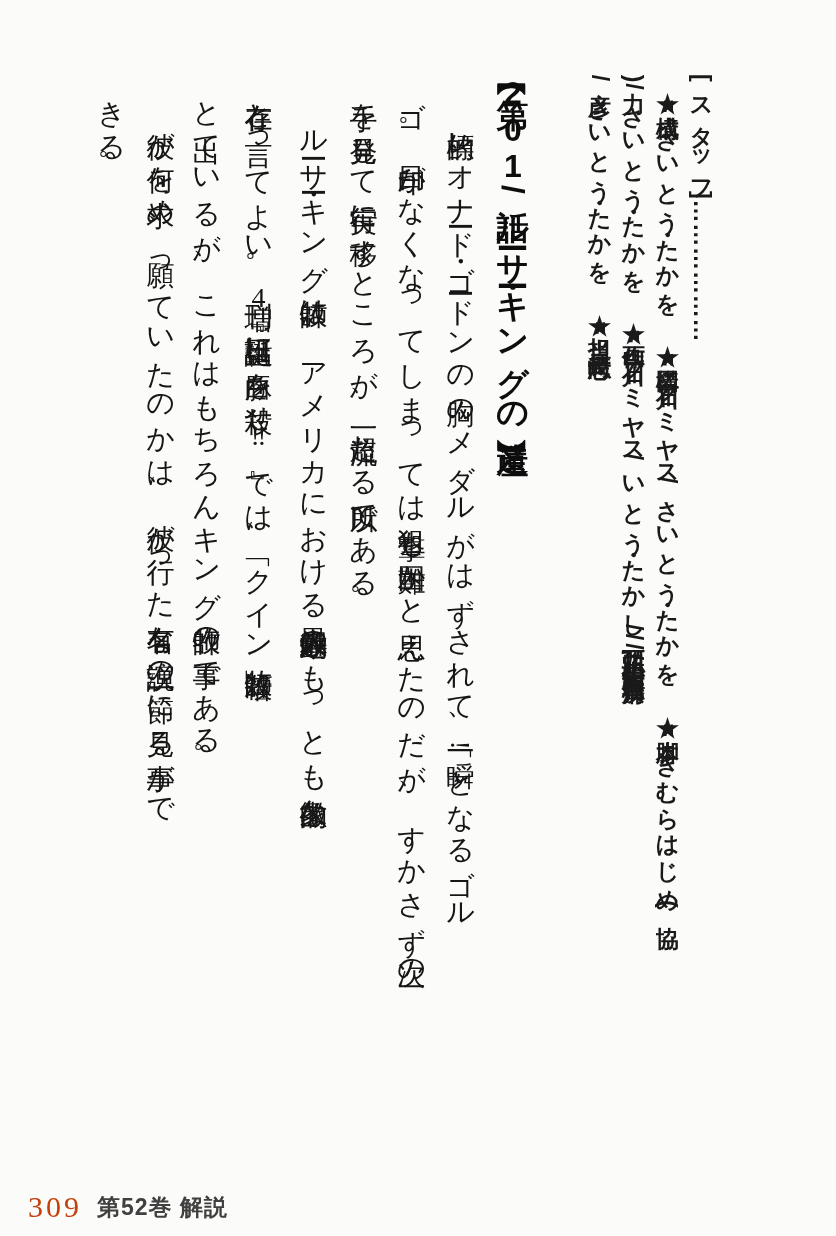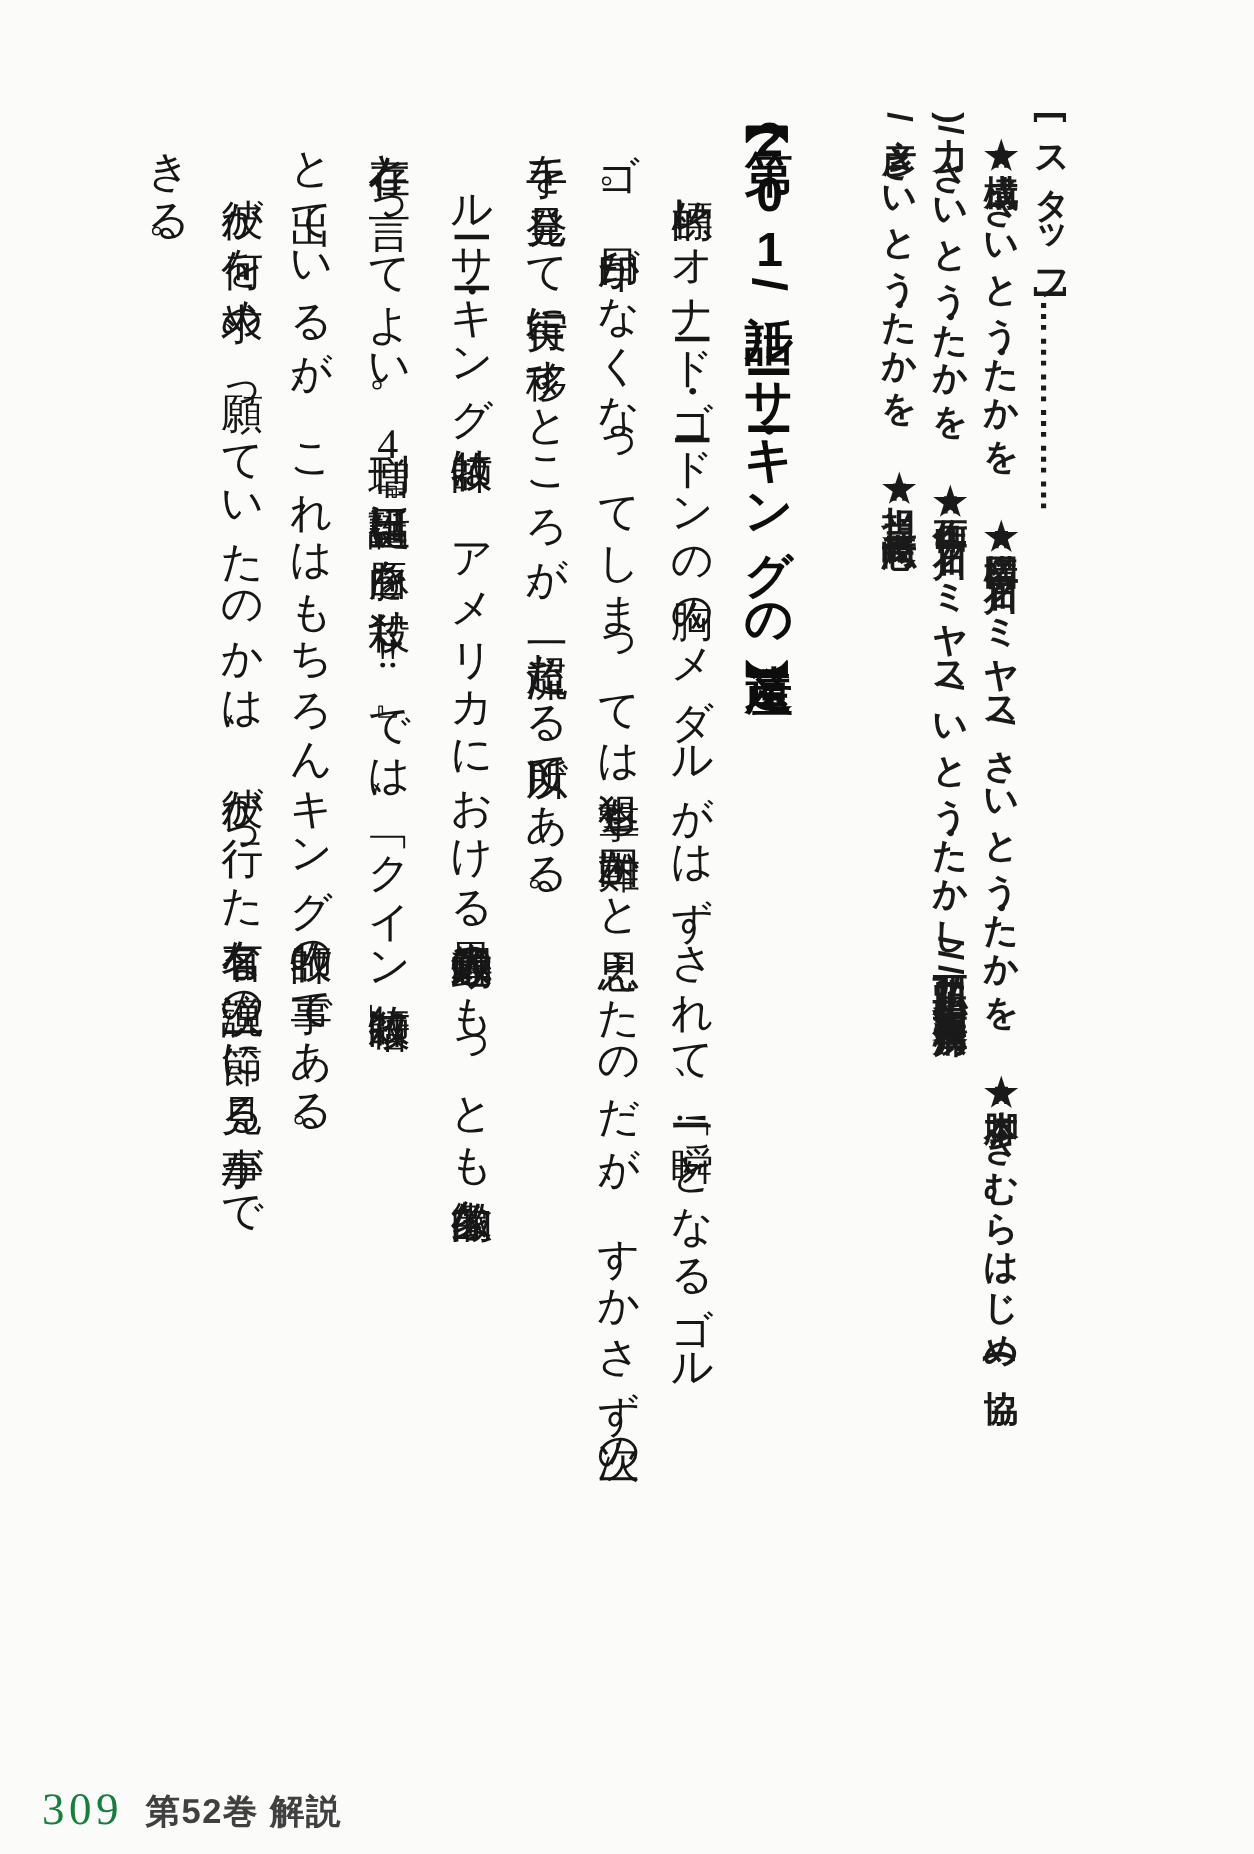--- a/index.html
+++ b/index.html
@@ -63,21 +63,21 @@
   .body-b7 { left: 97px; }
   
   .ud { text-orientation: upright; }
   
   .page-number {
     position: absolute;
     left: 28px; top: 1190px;
     font-family: "Liberation Serif", serif;
     font-size: 30px;
     letter-spacing: 3px;
-    color: #15803d;
+    color: #c2410c;
   }
   .volume-label {
     position: absolute;
     left: 97px; top: 1192px;
     font-family: "Liberation Sans", sans-serif;
     font-size: 23px;
     font-weight: 700;
     letter-spacing: 1px;
     color: #404040;
   }

